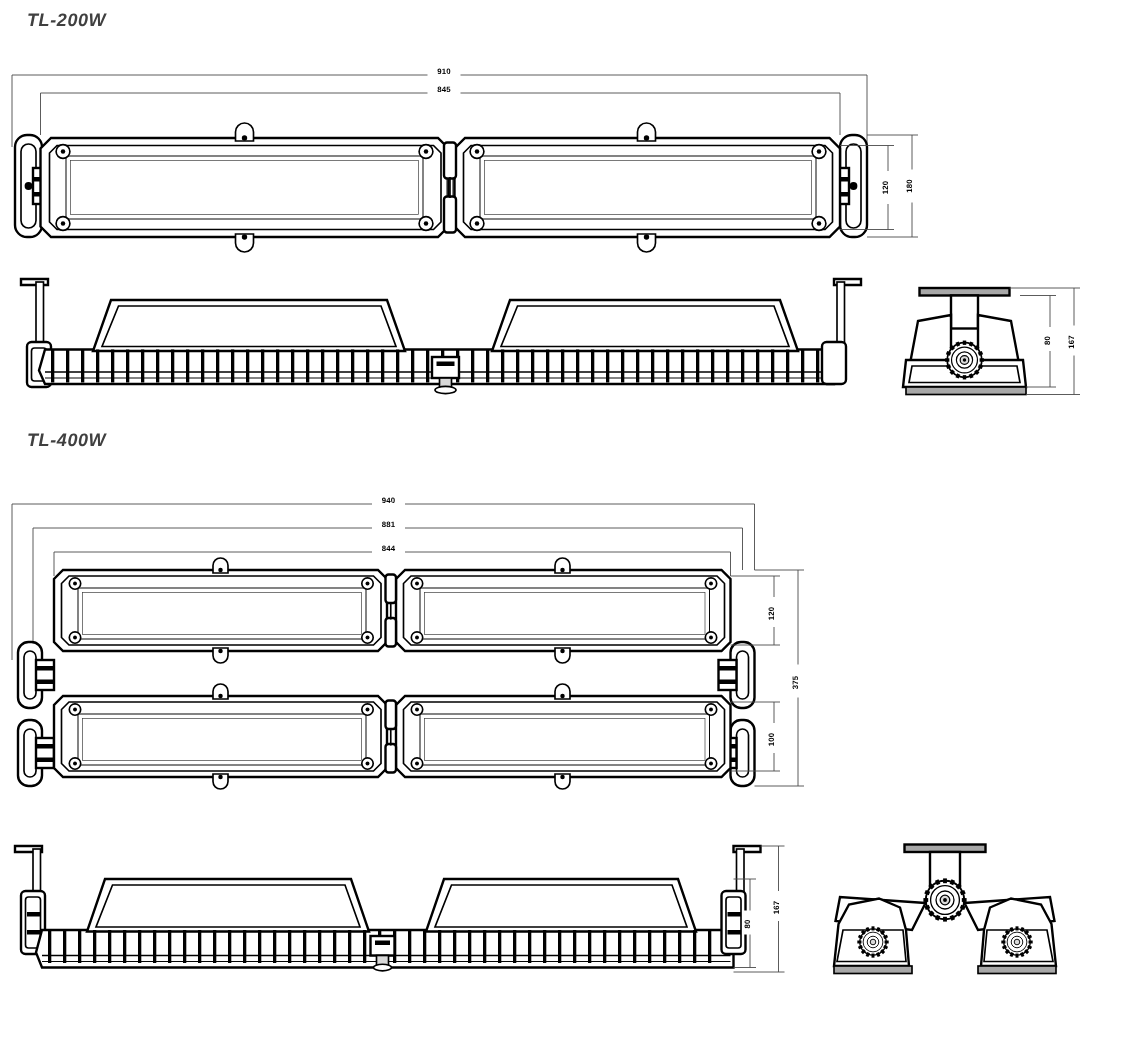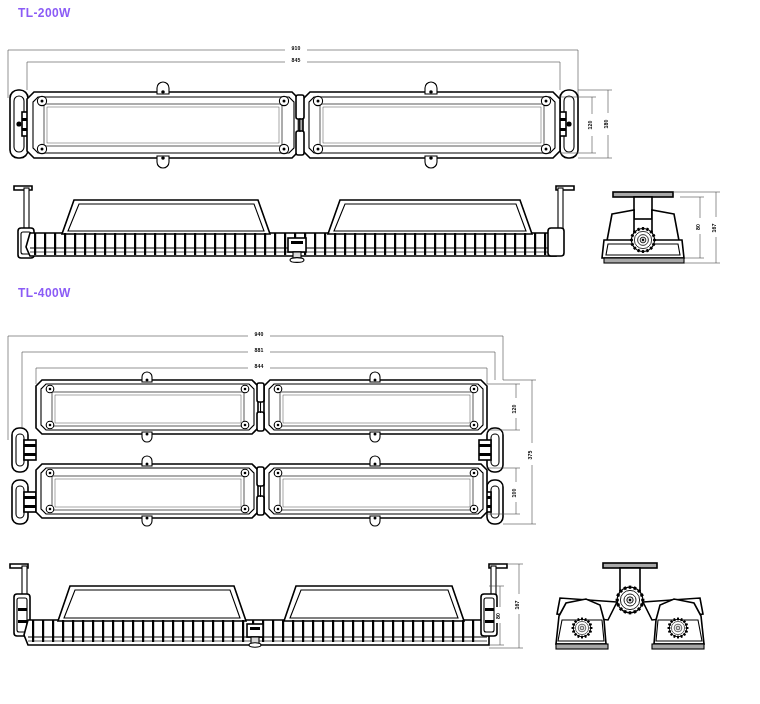--- a/index.html
+++ b/index.html
@@ -10,22 +10,23 @@
     color:#000;
   }
   .sheet{position:absolute;inset:0;}
 
   .model-title{
     position:absolute;
     font-family:"Liberation Sans", sans-serif;
     font-weight:bold;
     font-size:12px;
     letter-spacing:0.4px;
-    color:#8b5cf6;
+    color:#404040;
     white-space:nowrap;
+    font-style:italic;
   }
   #title-200{left:18px;top:6px;}
   #title-400{left:18px;top:286px;}
 
   svg.draw{position:absolute;left:0;top:0;width:760px;height:704px;pointer-events:none;}
 
   .ln{stroke:#000;fill:none;}
   .thick{stroke-width:1.6;}
   .med{stroke-width:1.1;}
   .thin{stroke-width:0.65;}

